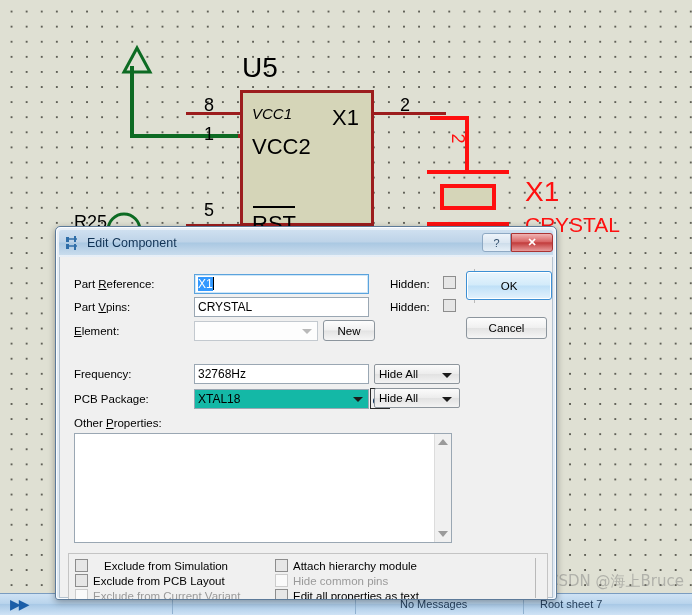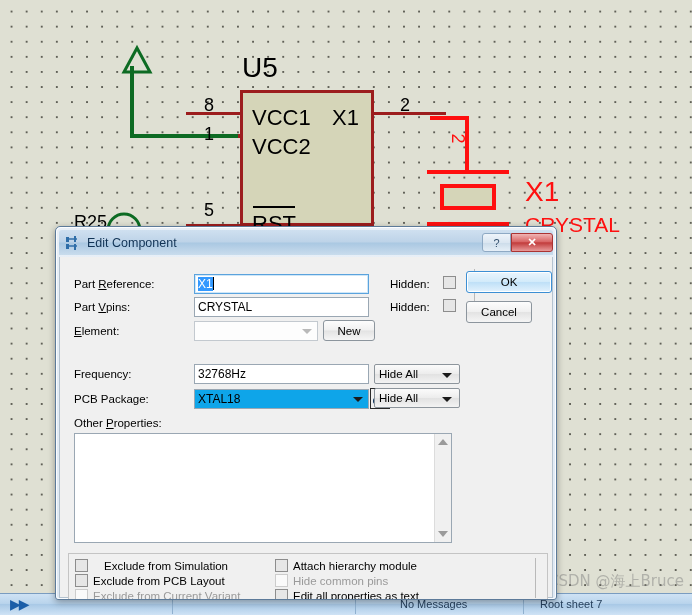--- a/index.html
+++ b/index.html
@@ -194,21 +194,21 @@
     width: 1px; height: 13px;
     background: #000;
     vertical-align: -2px;
   }
 
   
   .combo {
     position: absolute;
     box-sizing: border-box;
     border: 1px solid #9aa7b3;
-    background: #0ea5e9;
+    background: #14b8a6;
     height: 20px;
     font-size: 12px;
     color: #000;
     padding: 1px 3px;
     line-height: 17px;
     font-family: "Liberation Sans", sans-serif;
   }
   .combo.disabled {
     background: #fdfdfd;
     border-color: #c3c9cf;
@@ -385,21 +385,21 @@
       <line x1="36" y1="24" x2="44" y2="24" stroke="#0d6b23" stroke-width="3"></line>
     </svg>
 
     <div class="abs" style="left:253px; top:206px; width:42px; height:2px; background:#000;"></div>
 
     <div id="sch-labels">
         <div class="sch-text" style="left: 242px; top: 52px; font-size: 28px; color: rgb(0, 0, 0);">U5</div>
         <div class="sch-text" style="left: 204px; top: 95px; font-size: 18px; color: rgb(0, 0, 0);">8</div>
         <div class="sch-text" style="left: 204px; top: 124px; font-size: 18px; color: rgb(0, 0, 0);">1</div>
         <div class="sch-text" style="left: 204px; top: 200px; font-size: 18px; color: rgb(0, 0, 0);">5</div>
-        <div class="sch-text" style="left: 252px; top: 105px; font-size: 22px; color: rgb(0, 0, 0);">VCC1</div>
+        <div class="sch-text" style="left: 252px; top: 105px; font-size: 15px; color: rgb(0, 0, 0); font-style: italic;">VCC1</div>
         <div class="sch-text" style="left: 252px; top: 134px; font-size: 22px; color: rgb(0, 0, 0);">VCC2</div>
         <div class="sch-text" style="left: 332px; top: 105px; font-size: 22px; color: rgb(0, 0, 0);">X1</div>
         <div class="sch-text" style="left: 252px; top: 211px; font-size: 22px; color: rgb(0, 0, 0);">RST</div>
         <div class="sch-text" style="left: 74px; top: 212px; font-size: 18px; color: rgb(0, 0, 0);">R25</div>
         <div class="sch-text" style="left: 400px; top: 95px; font-size: 18px; color: rgb(0, 0, 0);">2</div>
       </div>
     <div id="sch-red-labels">
         <div class="lbl-red" style="left: 452px; top: 128px; font-size: 18px; transform: rotate(90deg);">2</div>
         <div class="lbl-red" style="left: 525px; top: 176px; font-size: 28px;">X1</div>
         <div class="lbl-red" style="left: 525px; top: 213px; font-size: 21px;">CRYSTAL</div>
@@ -484,22 +484,22 @@
           <rect x="10" y="1" width="3" height="5" fill="#1b3f66"></rect>
           <rect x="6" y="4" width="3" height="4" fill="#1b3f66"></rect>
         </svg>
       </div>
       <div class="gcombo" style="left:314px; top:131px; width:86px;">
         <span>Hide All</span>
         <span class="arrow"></span>
       </div>
 
       <div class="vdiv" style="left:414px; top:12px; height:34px;"></div>
-      <div class="btn default" style="left:406px; top:14px; width:86px; height:22px;">OK</div>
-      <div class="btn" style="left:406px; top:44px; width:66px; height:22px;">Cancel</div>
+      <div class="btn default" style="left:406px; top:14px; width:86px; height:29px;">OK</div>
+      <div class="btn" style="left:406px; top:60px; width:81px; height:22px;">Cancel</div>
 
       <div class="fld-label" style="left:14px; top:160px;">
         <span>Other </span><u>P</u><span>roperties:</span>
       </div>
       <div class="textarea-wrap" style="left:14px; top:176px; width:378px; height:110px;">
         <span class="abs" style="left:4px; top:2px; font-size:12px;"></span>
         <div class="ta-scroll">
           <div class="ta-arrow up"></div>
           <div class="ta-arrow down"></div>
         </div>

